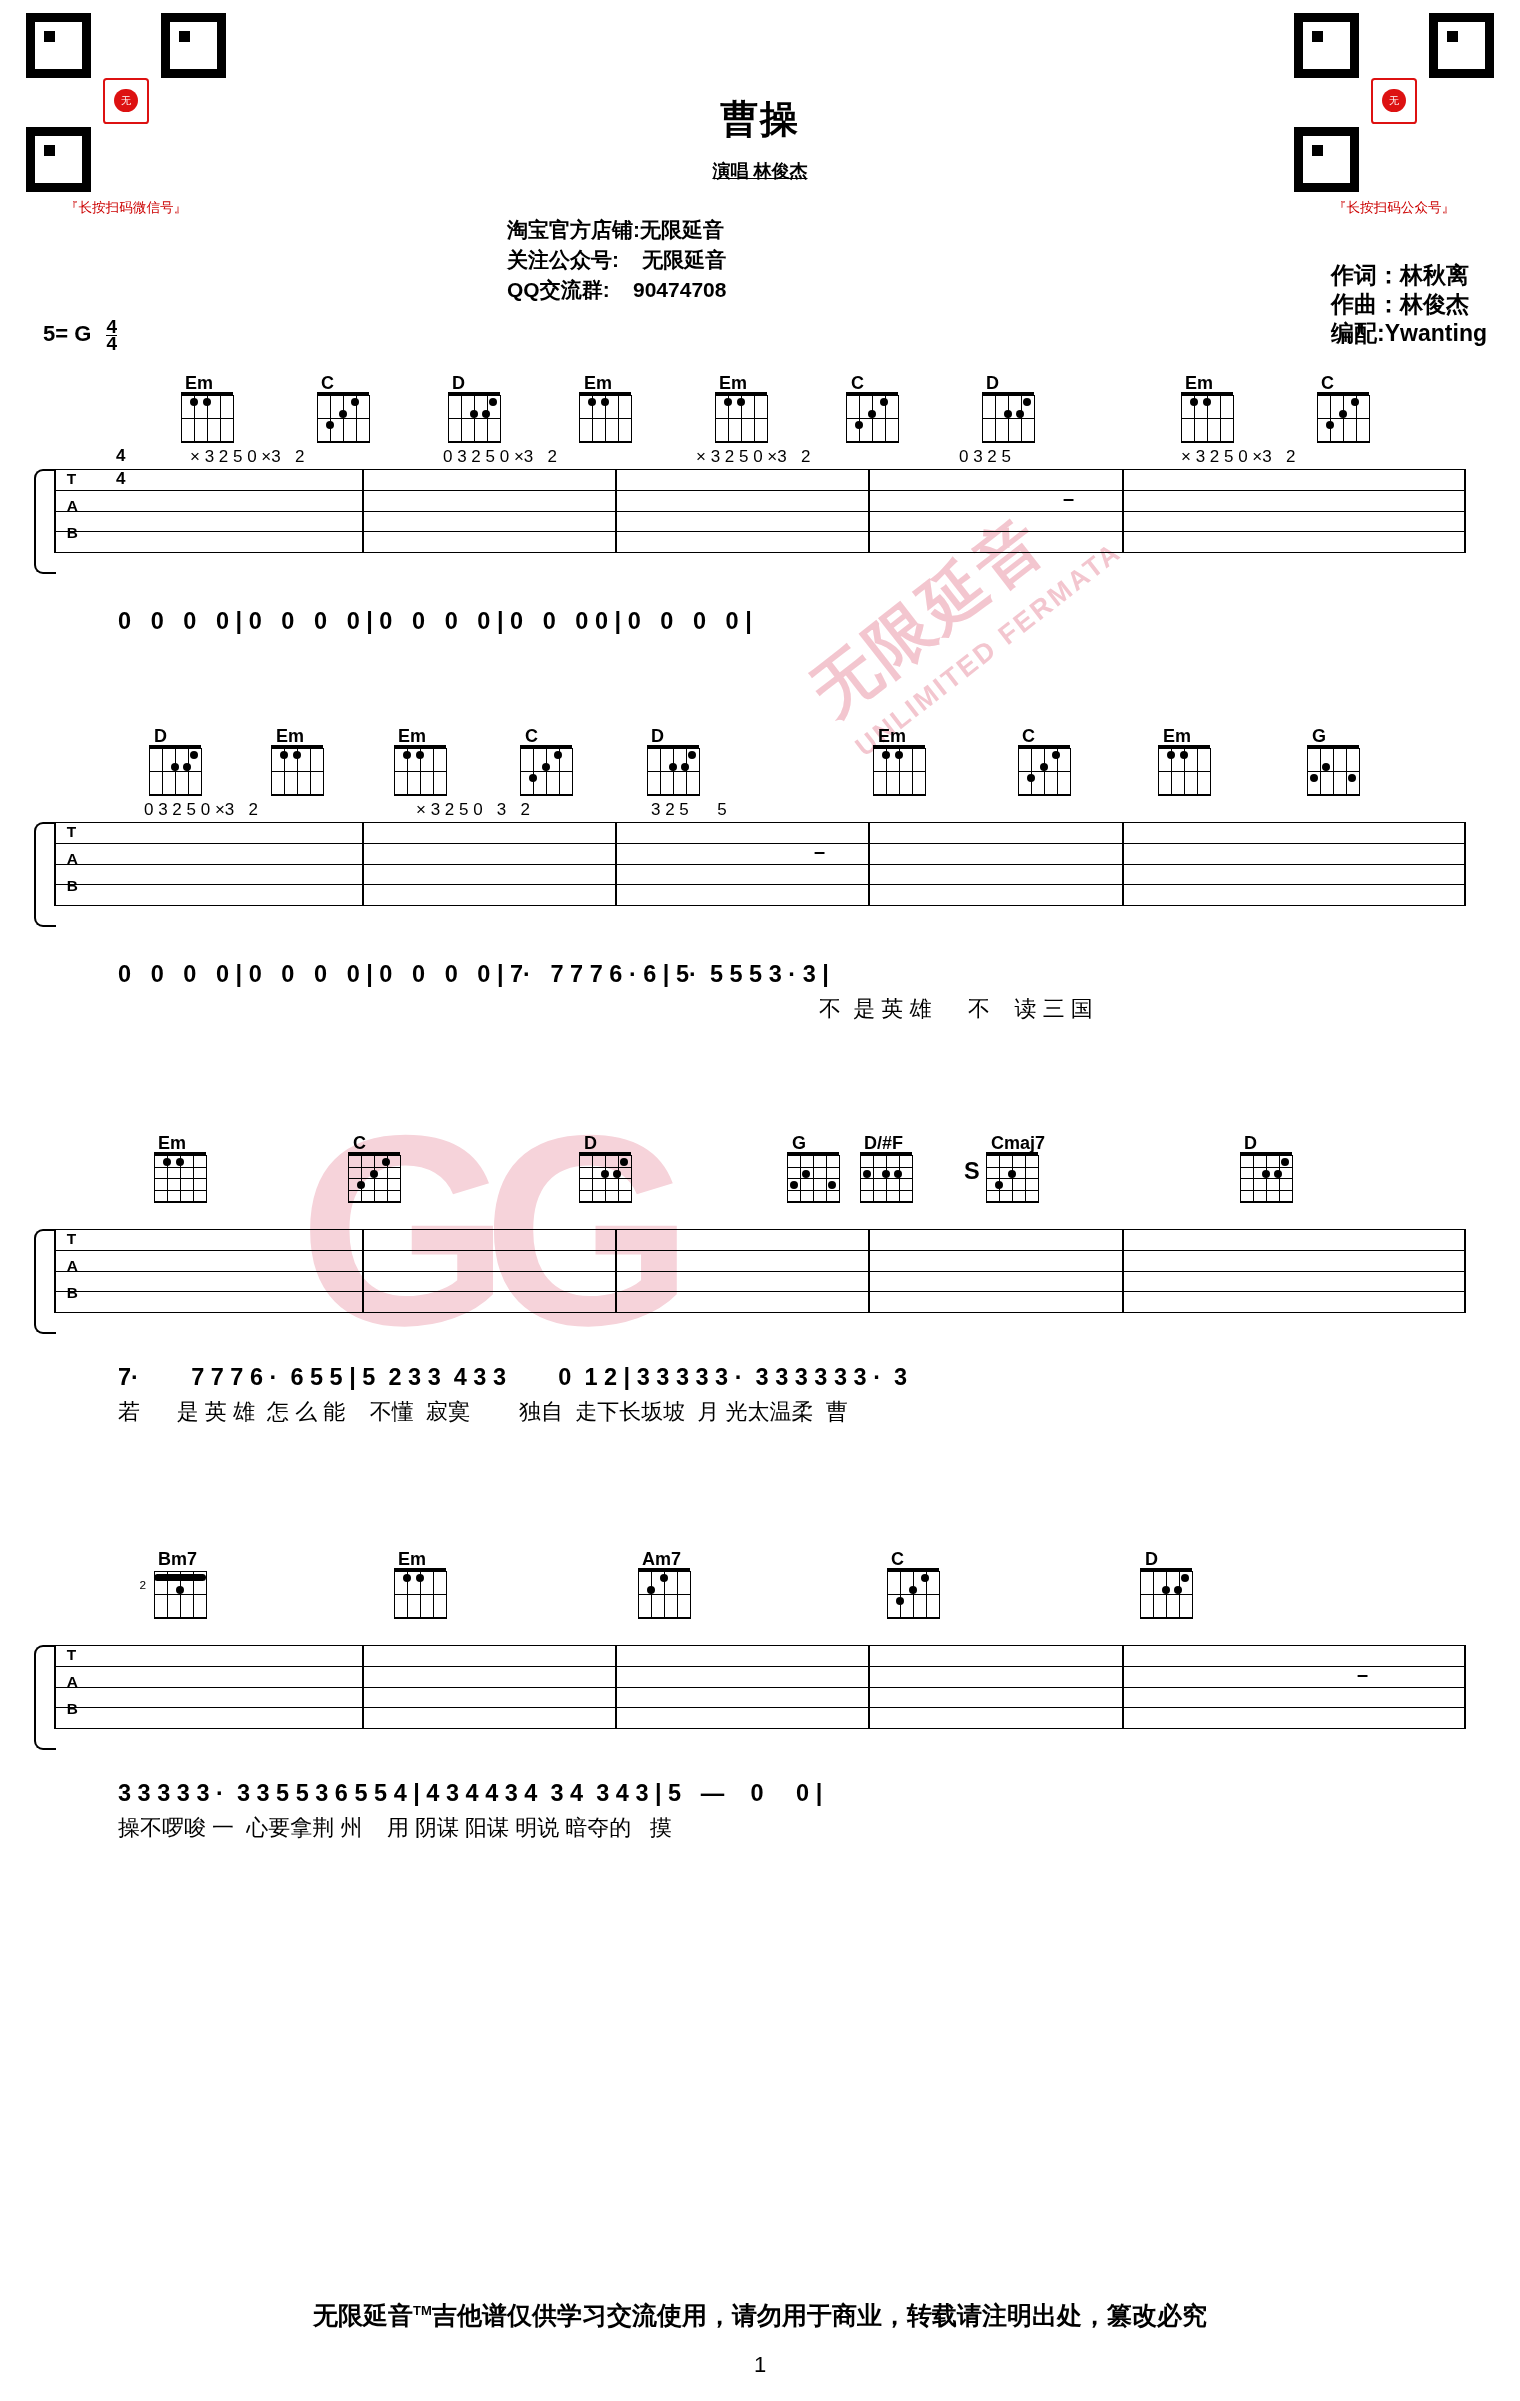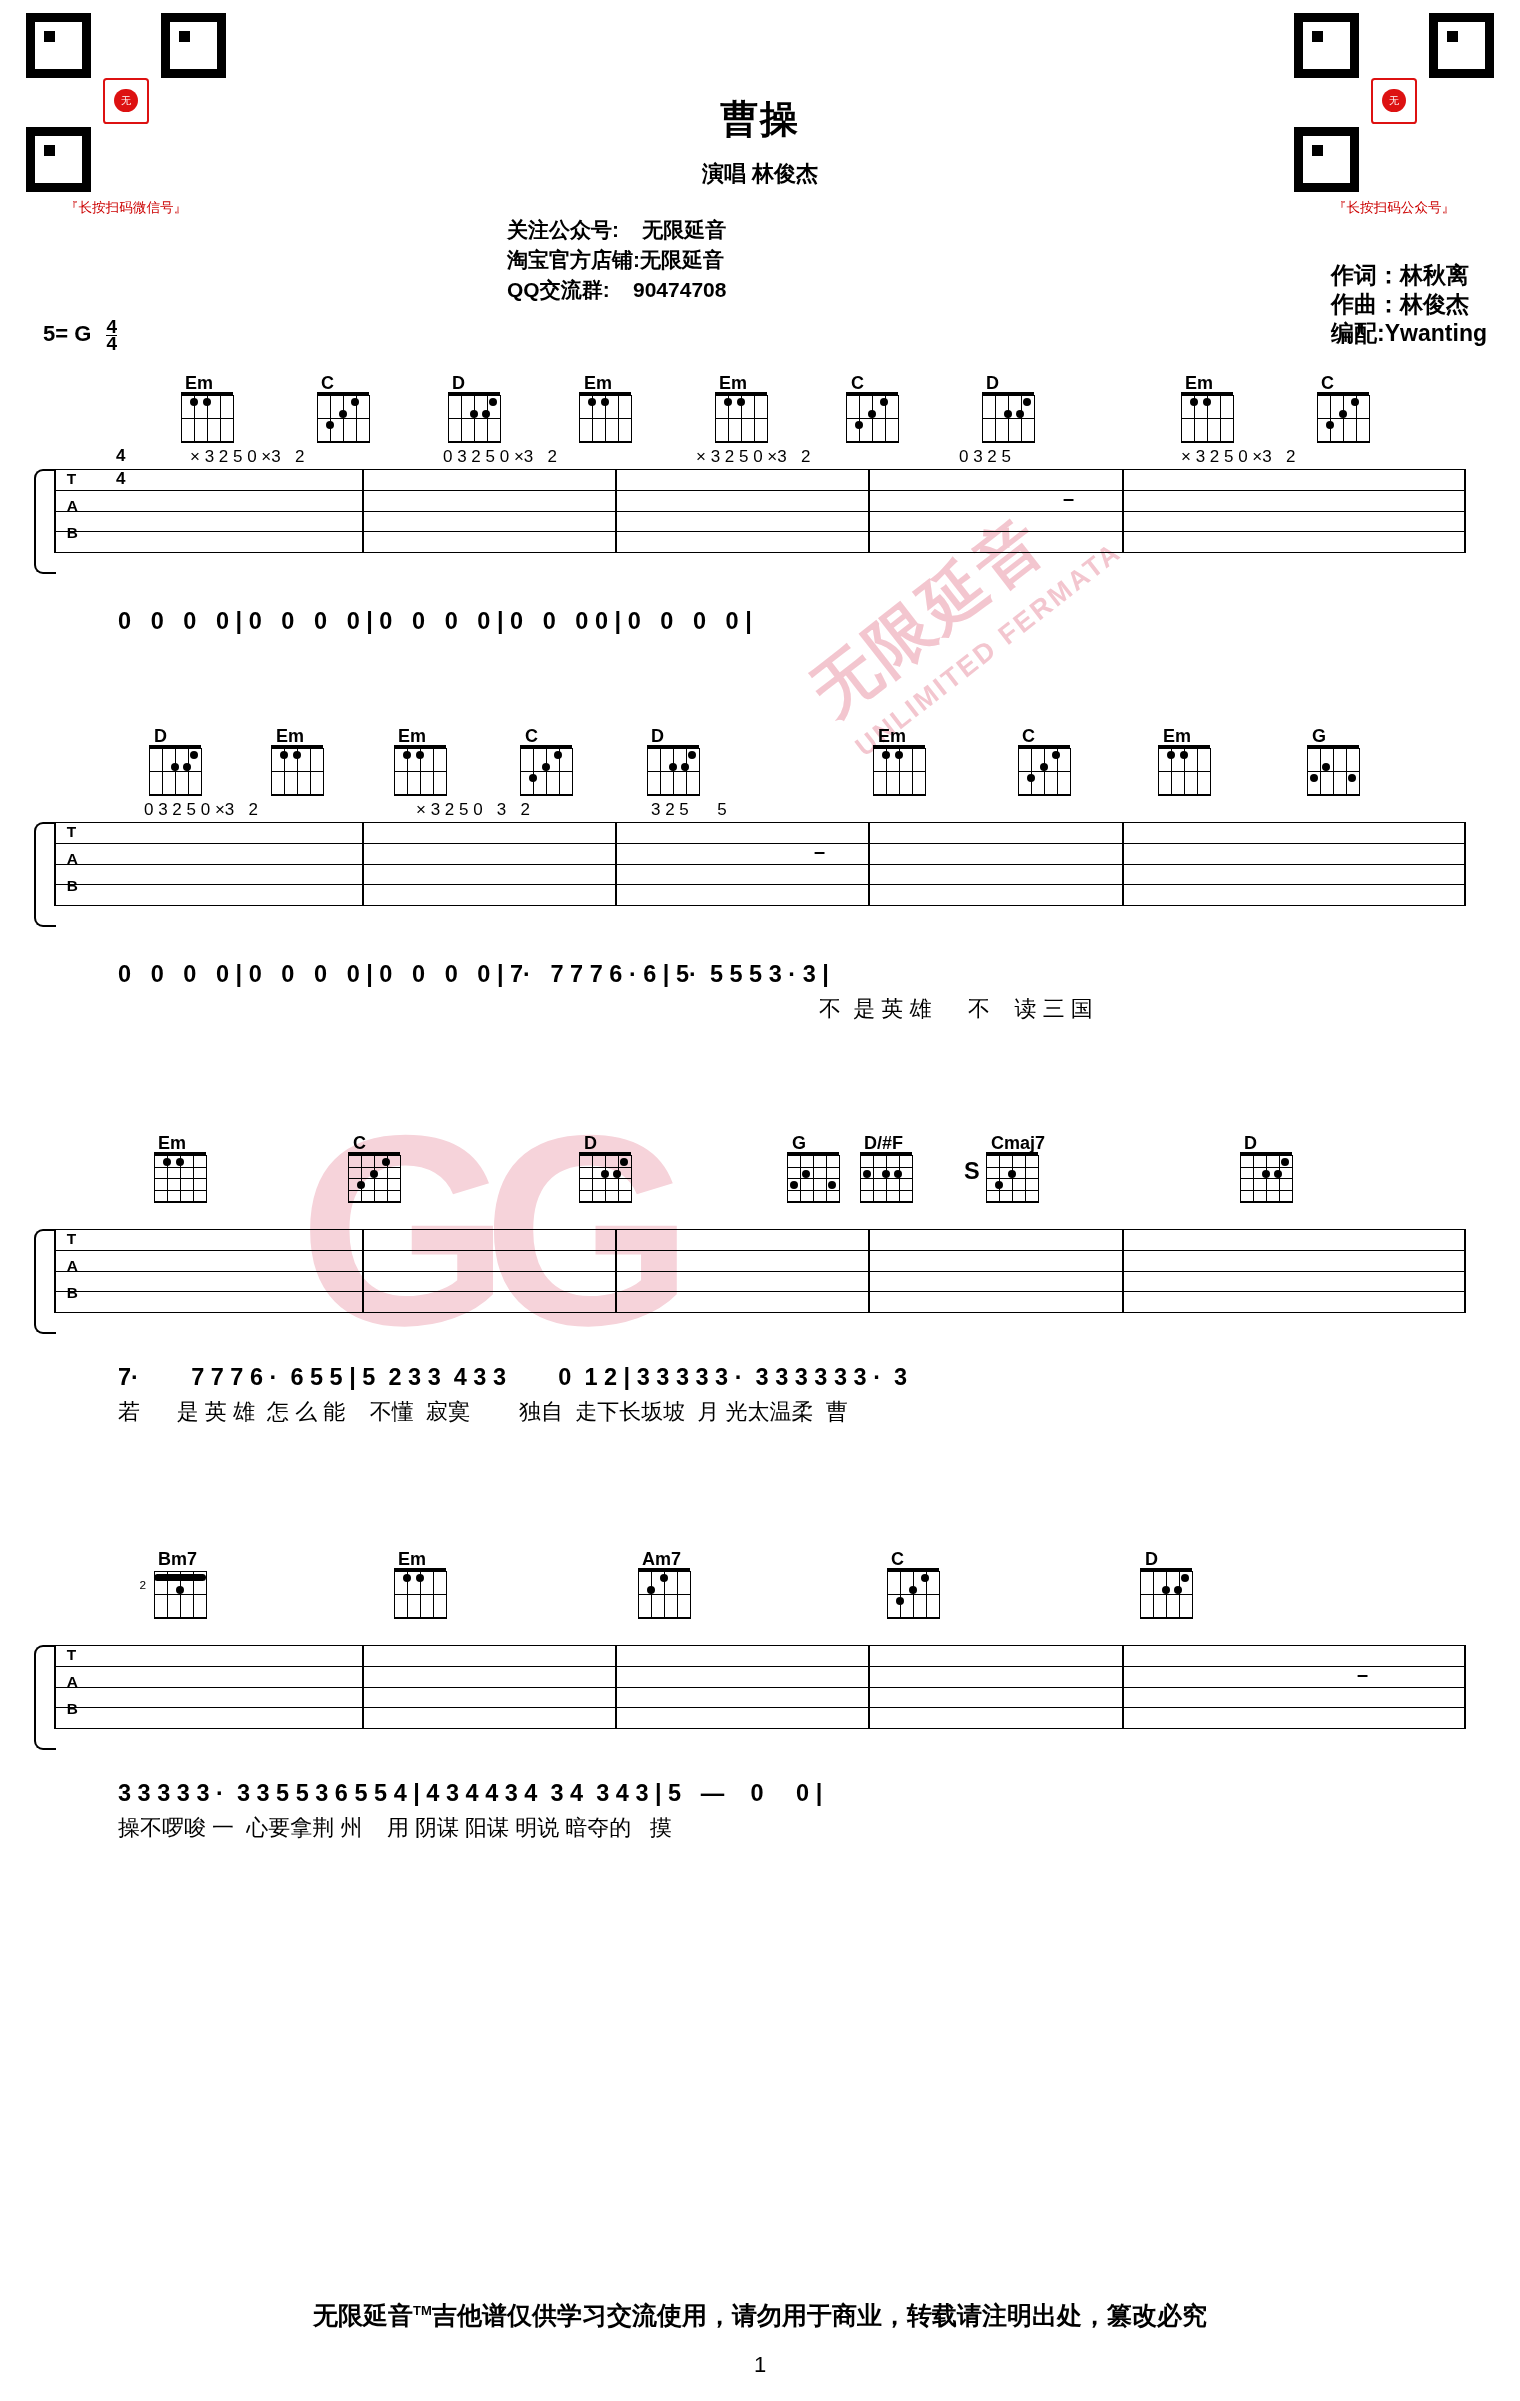--- a/index.html
+++ b/index.html
@@ -25,21 +25,21 @@
     display:flex;align-items:center;justify-content:center;}
   .qr .logo i{display:block;width:23.5px;height:23.5px;border-radius:50%;background:#d11;
     font-style:normal;color:#fff;font-size:10px;line-height:23.5px;text-align:center;}
   .qr .cap{position:absolute;left:0;bottom:0;width:208px;text-align:center;
     font-size:13.6px;color:#c00;font-family:"Liberation Sans",sans-serif;white-space:nowrap;}
   #qr-left{left:22px;top:9px;}
   #qr-right{right:22px;top:9px;}
 
   
   .title{position:absolute;top:94px;left:0;width:100%;text-align:center;font-size:38px;font-weight:bold;letter-spacing:1.8px;}
-  .singer{position:absolute;top:159px;left:0;width:100%;text-align:center;font-size:22px;font-weight:bold;}
+  .singer{position:absolute;top:159px;left:0;width:100%;text-align:center;font-size:18px;font-weight:bold;text-decoration:underline;}
   .promo{position:absolute;top:215px;left:507px;width:507px;text-align:left;font-size:21px;font-weight:bold;line-height:30px;}
   .promo div{white-space:pre;}
   .credits{position:absolute;top:261px;right:33px;text-align:left;font-size:23px;font-weight:bold;line-height:29px;}
   .keysig{position:absolute;left:43px;top:319px;font-size:22px;font-weight:bold;}
   .keysig .frac{display:inline-block;vertical-align:middle;text-align:center;line-height:15.4px;font-size:19px;margin-left:9px;}
   .keysig .frac span{display:block;}
   .keysig .frac span:first-child{border-bottom:1.8px solid #000;padding-bottom:0.9px;}
 
   
   .wm{position:absolute;pointer-events:none;}
@@ -111,22 +111,22 @@
     <div class="logo">
         <i>无</i>
       </div>
     <div class="cap">『长按扫码公众号』</div>
   </div>
 
   <div class="title">曹操</div>
   <div class="singer">演唱 林俊杰</div>
 
   <div class="promo">
+    <div>淘宝官方店铺:无限延音</div>
     <div>关注公众号:    无限延音</div>
-    <div>淘宝官方店铺:无限延音</div>
     <div>QQ交流群:    90474708</div>
   </div>
 
   <div class="credits">
     <div>作词：林秋离</div>
     <div>作曲：林俊杰</div>
     <div>编配:Ywanting</div>
   </div>
 
   <div class="keysig">

